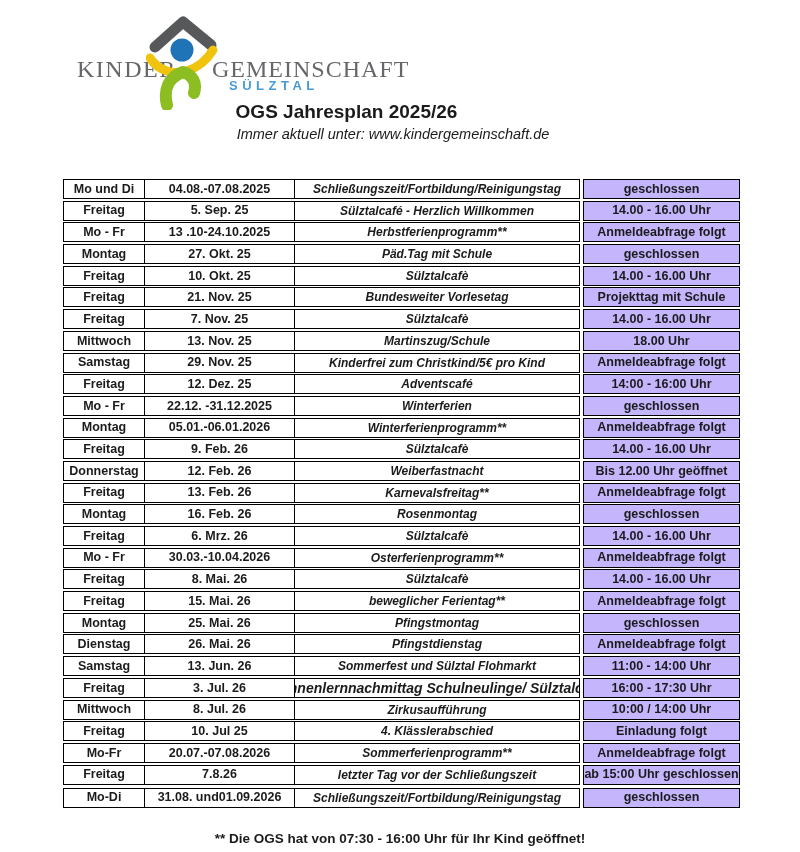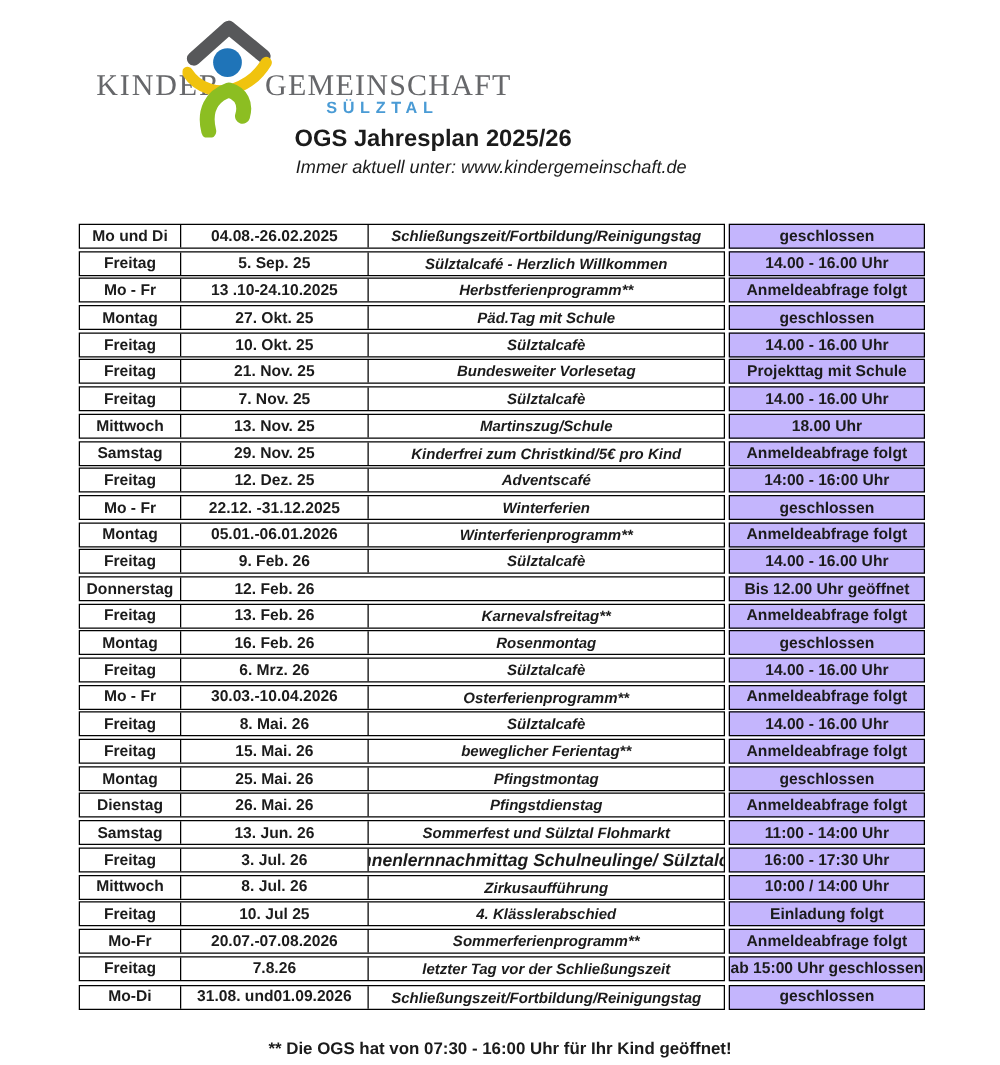--- a/index.html
+++ b/index.html
@@ -10,21 +10,21 @@
   
   .logo { position:absolute; left:0; top:0; width:800px; height:112px; }
   .logo-kinder, .logo-gemeinschaft {
     position:absolute; font-family:"Liberation Serif", serif;
     font-size:24px; line-height:1; color:#66676a; letter-spacing:1.5px; font-weight:normal;
   }
   .logo-kinder { left:77px; top:57px; }
   .logo-gemeinschaft { left:212px; top:57px; letter-spacing:1px; }
   .logo-suelztal {
     position:absolute; left:229px; top:78px; font-size:13px; font-weight:bold;
-    color:#4a9bd5; letter-spacing:4.5px;margin-left:32px;
+    color:#4a9bd5; letter-spacing:4.5px;
   }
   .logo-figure { position:absolute; left:146px; top:12px; }
   
   .title {
     position:absolute; left:0; top:101px; width:693px; text-align:center;
     font-size:19px; font-weight:bold; margin:0;
   }
   .subtitle {
     position:absolute; left:0; top:126px; width:786px; text-align:center;
     font-size:14.5px;
@@ -74,21 +74,21 @@
     <span class="logo-suelztal">SÜLZTAL</span>
   </div>
 
   <h1 class="title">OGS Jahresplan 2025/26</h1>
   <div class="subtitle">Immer aktuell unter: www.kindergemeinschaft.de</div>
 
   <div class="table" id="schedule">
     <div class="row">
       <div class="boxA">
         <div class="cell day">Mo und Di</div>
-        <div class="cell date">04.08.-26.02.2025</div>
+        <div class="cell date">04.08.-07.08.2025</div>
         <div class="cell event">Schließungszeit/Fortbildung/Reinigungstag</div>
       </div>
       <div class="boxB">
         <div class="cell time">geschlossen</div>
       </div>
     </div>
 
     <div class="row">
       <div class="boxA">
         <div class="cell day">Freitag</div>
@@ -218,20 +218,21 @@
       </div>
       <div class="boxB">
         <div class="cell time">14.00 - 16.00 Uhr</div>
       </div>
     </div>
 
     <div class="row">
       <div class="boxA">
         <div class="cell day">Donnerstag</div>
         <div class="cell date">12. Feb. 26</div>
+        <div class="cell event">Weiberfastnacht</div>
       </div>
       <div class="boxB">
         <div class="cell time">Bis 12.00 Uhr geöffnet</div>
       </div>
     </div>
 
     <div class="row">
       <div class="boxA">
         <div class="cell day">Freitag</div>
         <div class="cell date">13. Feb. 26</div>

